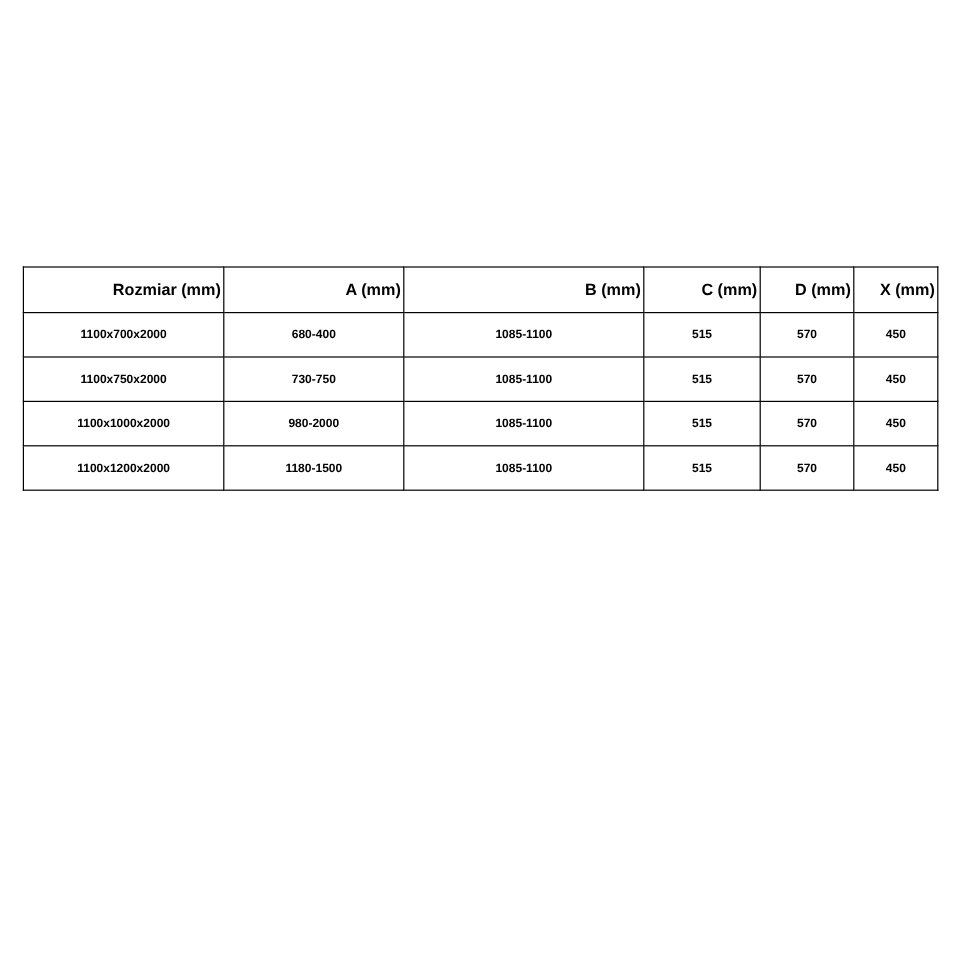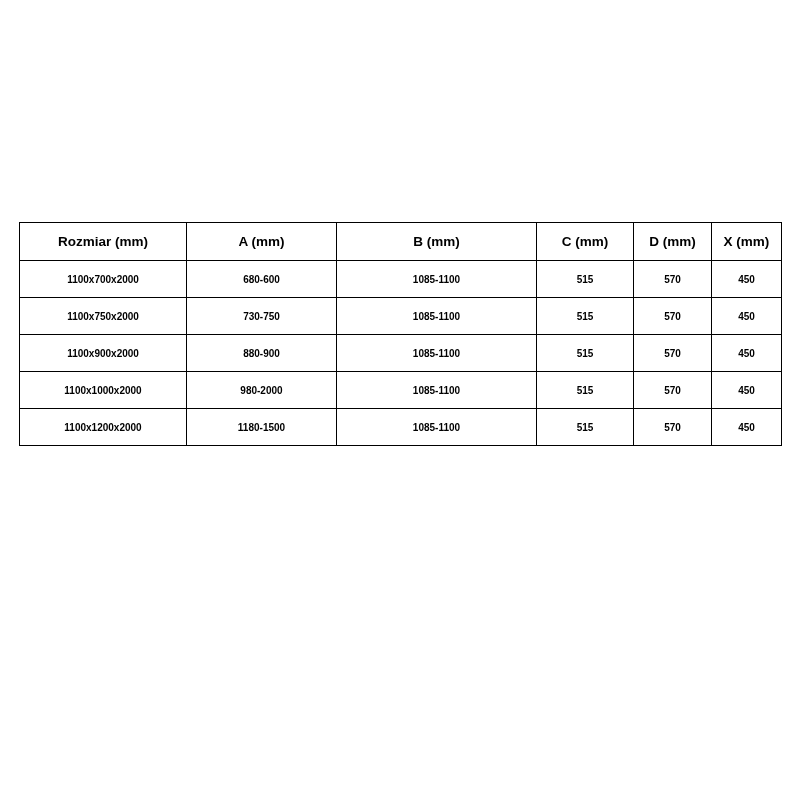--- a/index.html
+++ b/index.html
@@ -40,20 +40,21 @@
     font-weight: bold;
     color: #000000;
     padding: 0 2px;
     box-sizing: border-box;
     white-space: nowrap;
   }
   table.size-table thead th {
     font-size: 13.5px;
     font-weight: bold;
     height: 38px;
+    text-align: right;
   }
   
   col.c0 { width: 167px; }
   col.c1 { width: 150px; }
   col.c2 { width: 200px; }
   col.c3 { width: 97px; }
   col.c4 { width: 78px; }
   col.c5 { width: 70px; }
 
   
@@ -80,37 +81,29 @@
           <th>A (mm)</th>
           <th>B (mm)</th>
           <th>C (mm)</th>
           <th>D (mm)</th>
           <th>X (mm)</th>
         </tr>
       </thead>
       <tbody>
         <tr>
           <td class="col0">1100x700x2000</td>
-          <td>680-600</td>
+          <td>680-400</td>
           <td>1085-1100</td>
           <td>515</td>
           <td>570</td>
           <td>450</td>
         </tr>
         <tr>
           <td class="col0">1100x750x2000</td>
           <td>730-750</td>
-          <td>1085-1100</td>
-          <td>515</td>
-          <td>570</td>
-          <td>450</td>
-        </tr>
-        <tr>
-          <td class="col0">1100x900x2000</td>
-          <td>880-900</td>
           <td>1085-1100</td>
           <td>515</td>
           <td>570</td>
           <td>450</td>
         </tr>
         <tr>
           <td class="col0">1100x1000x2000</td>
           <td>980-2000</td>
           <td>1085-1100</td>
           <td>515</td>

